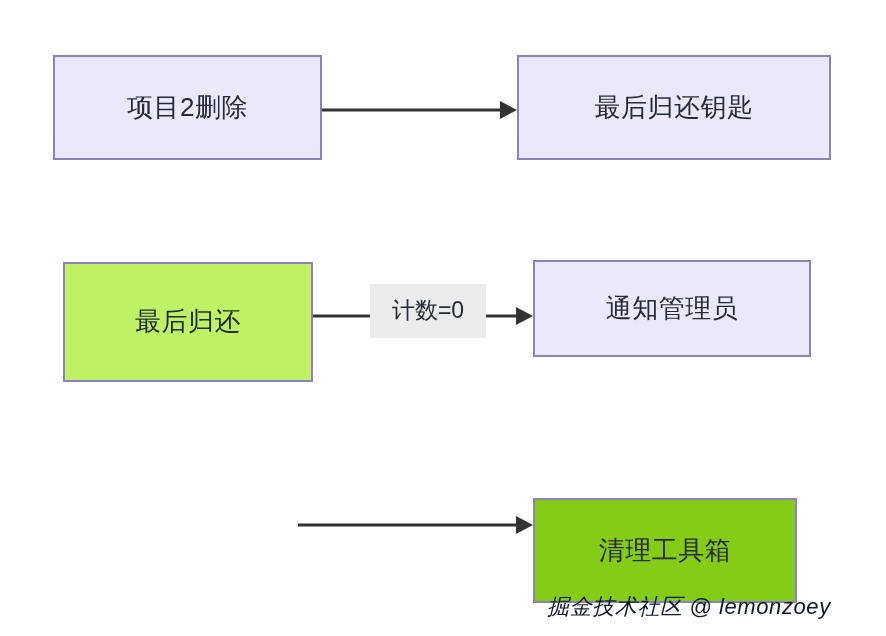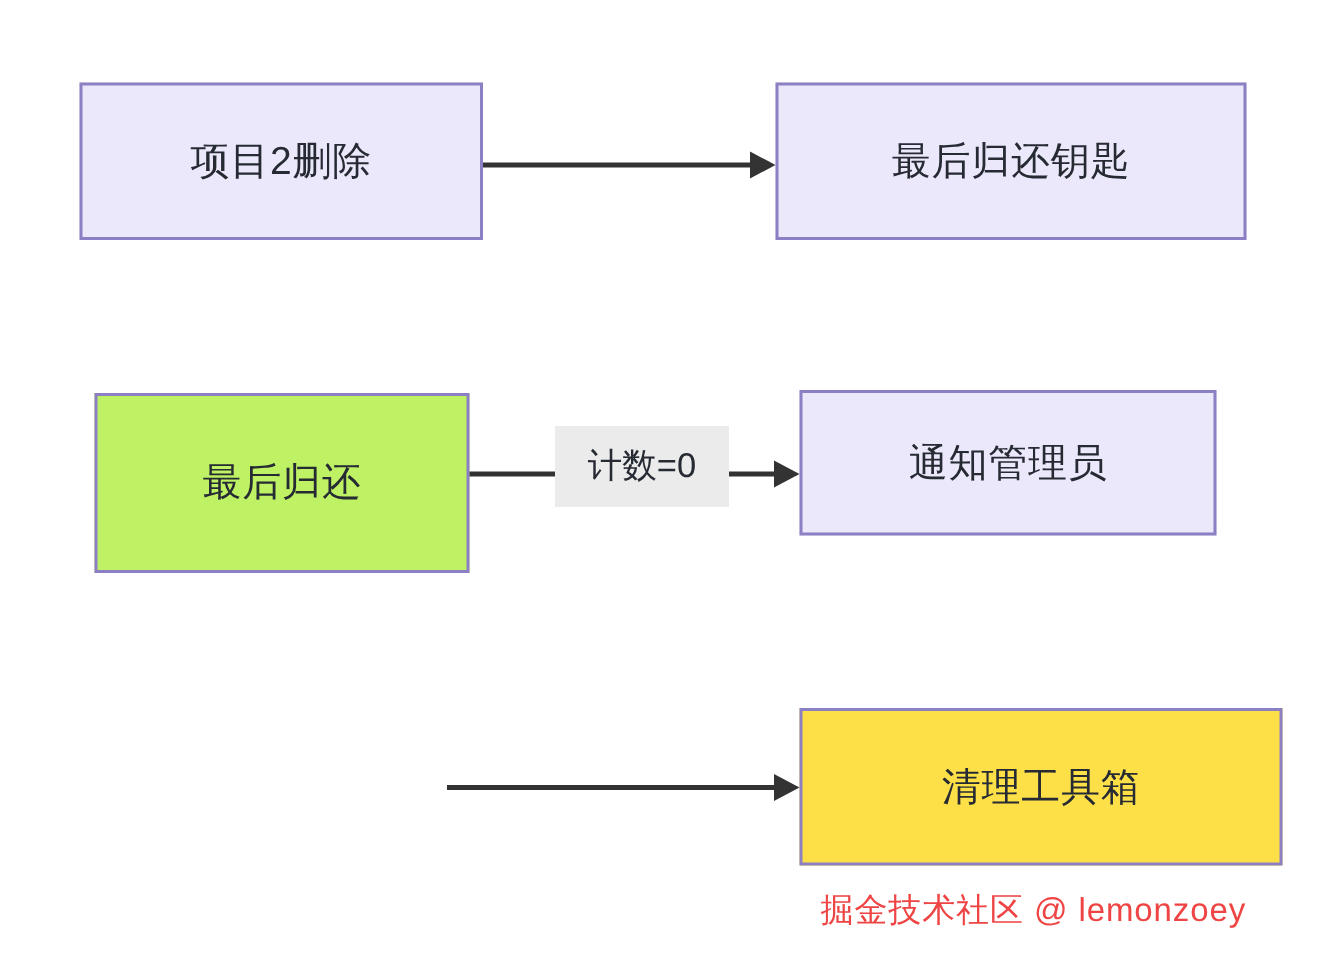--- a/index.html
+++ b/index.html
@@ -81,21 +81,21 @@
 
   <div class="node" id="node-n3" style="left: 63px; top: 262px; width: 250px; height: 120px; background: #bef264; border-color: rgb(141, 127, 196); color: rgb(38, 42, 51);">
     <span class="node-label">最后归还</span>
   </div>
 
   <div class="node" id="node-n4" style="left: 533px; top: 260px; width: 278px; height: 97px; background: rgb(234, 232, 250); border-color: rgb(141, 127, 196); color: rgb(38, 42, 51);">
     <span class="node-label">通知管理员</span>
   </div>
 
 
-  <div class="node" id="node-n6" style="left: 533px; top: 472px; width: 322px; height: 105px; background: #fde047; border-color: rgb(141, 127, 196); color: rgb(38, 42, 51);">
+  <div class="node" id="node-n6" style="left: 533px; top: 498px; width: 264px; height: 105px; background: #84cc16; border-color: rgb(141, 127, 196); color: rgb(38, 42, 51);">
     <span class="node-label">清理工具箱</span>
   </div>
 
   <div class="edge" id="edge-e1" style="left: 322px; top: 98px;">
     <svg id="edge-svg-e1" xmlns="http://www.w3.org/2000/svg" width="195" height="24" viewBox="0 0 195 24">
         <line x1="0" y1="12" x2="178" y2="12" stroke="#333333" stroke-width="3.2"></line>
         <polygon points="178,3 195,12 178,21" fill="#333333"></polygon>
       </svg>
   </div>
 
@@ -110,15 +110,15 @@
     <span>计数=0</span>
   </div>
 
   <div class="edge" id="edge-e3" style="left: 298px; top: 513px;">
     <svg id="edge-svg-e3" xmlns="http://www.w3.org/2000/svg" width="235" height="24" viewBox="0 0 235 24">
         <line x1="0" y1="12" x2="218" y2="12" stroke="#333333" stroke-width="3.2"></line>
         <polygon points="218,3 235,12 218,21" fill="#333333"></polygon>
       </svg>
   </div>
 
-  <div class="watermark" id="watermark" style="left: 547px; top: 592px; color: #ef4444;">掘金技术社区 @ lemonzoey</div>
+  <div class="watermark" id="watermark" style="left: 547px; top: 592px; color: #0f172a; font-style: italic;">掘金技术社区 @ lemonzoey</div>
 
 </div>
 
 </body></html>

